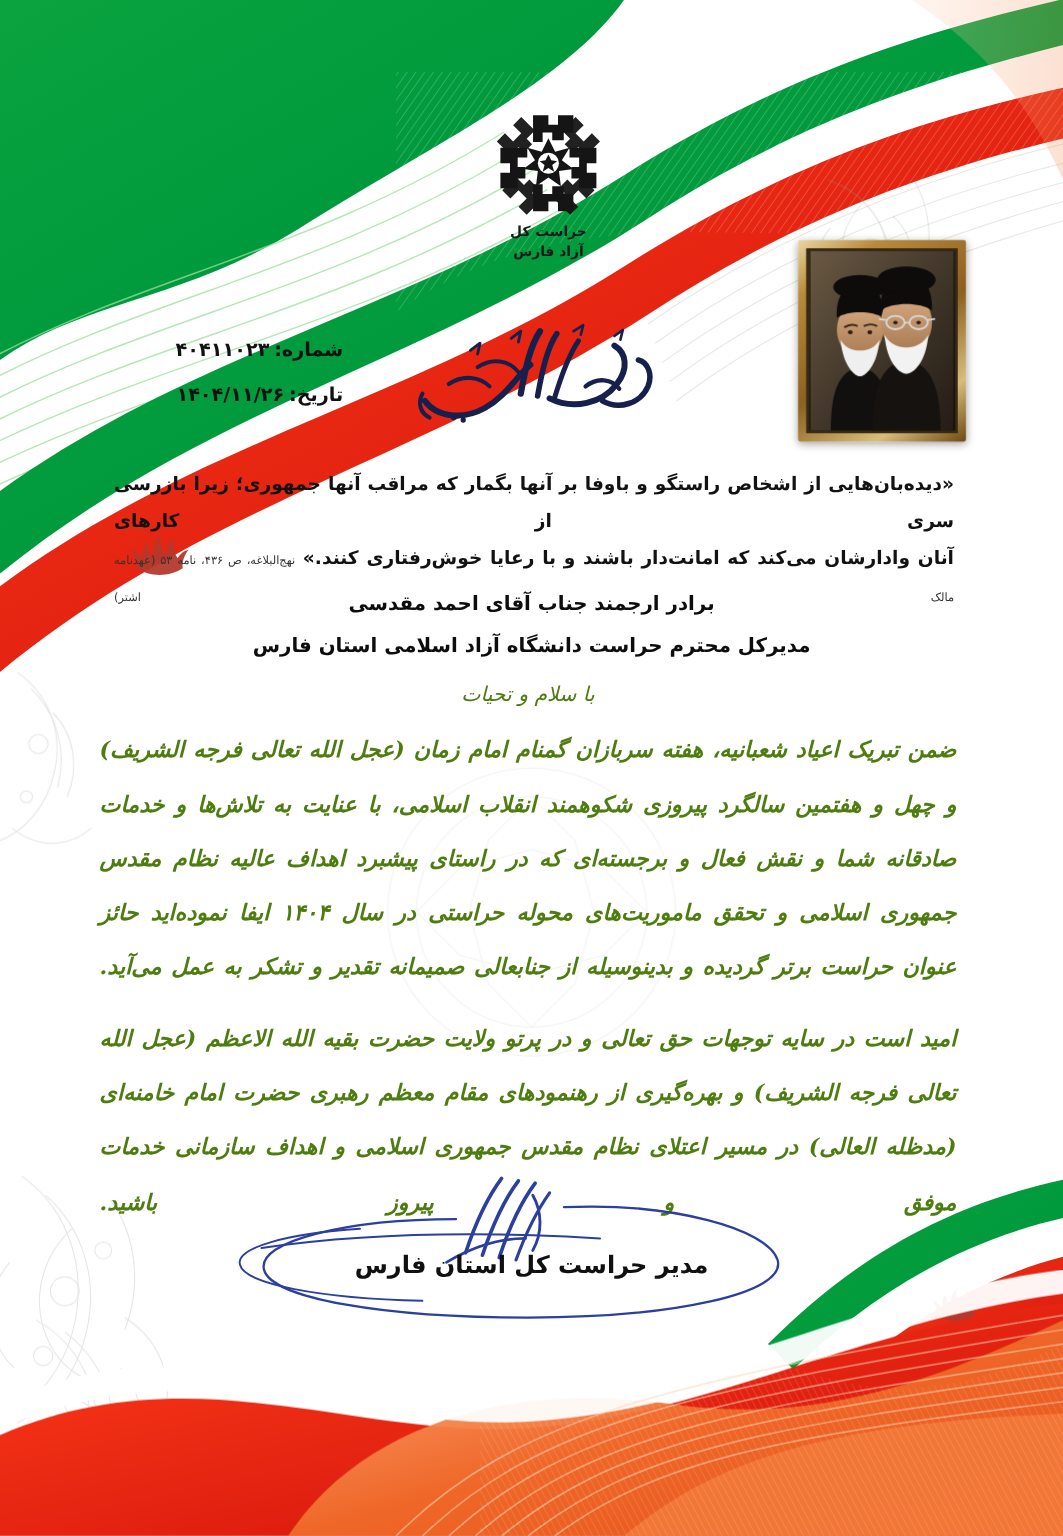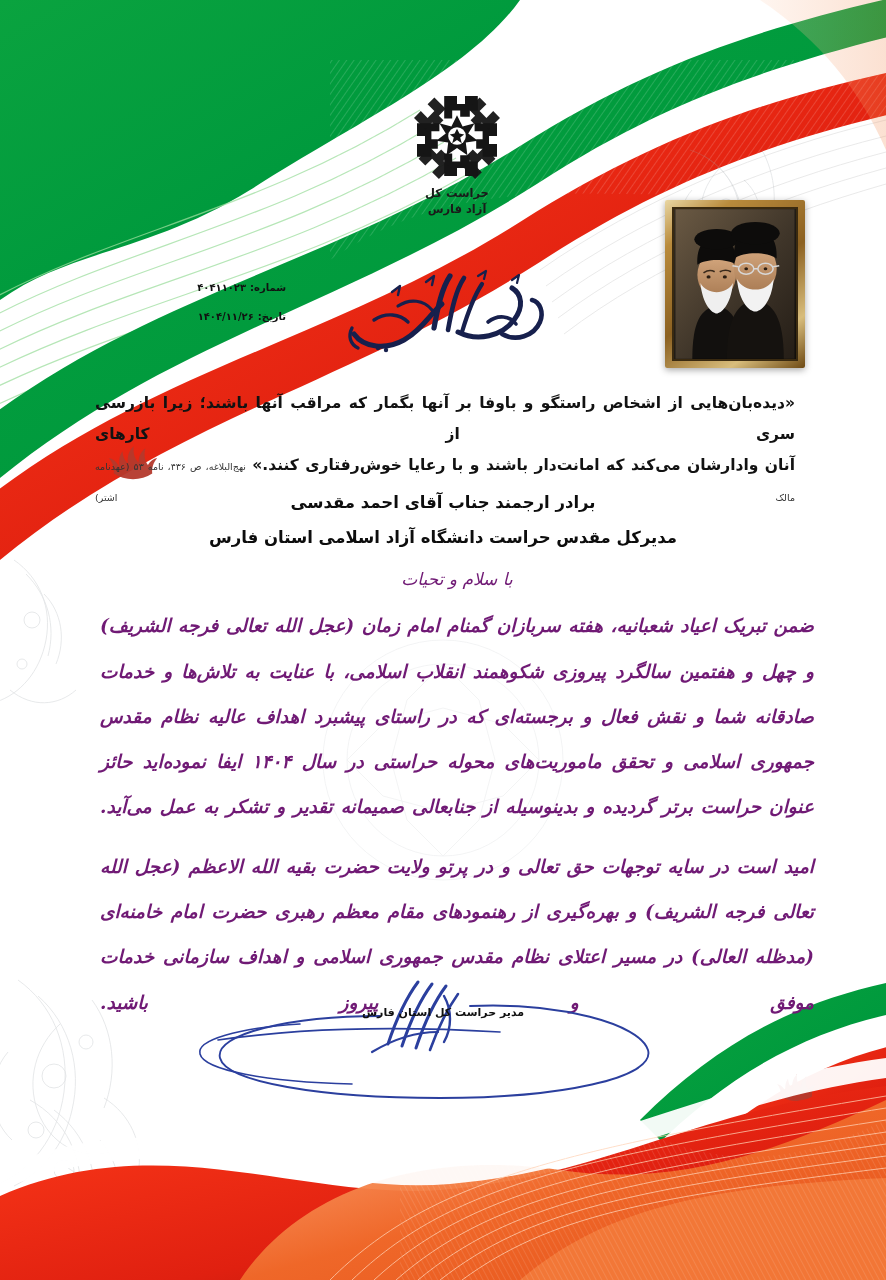--- a/index.html
+++ b/index.html
@@ -51,21 +51,21 @@
   
   .meta {
     position: absolute;
     top: 282px;
     left: 96px;
     width: 190px;
     text-align: left;
     direction: rtl;
   }
   .meta-row {
-    font-size: 10px;
+    font-size: 16px;
     font-weight: bold;
     color: #111;
     margin-bottom: 18px;
     white-space: nowrap;
     text-align: right;
   }
   .meta-row .lbl { margin-left: 4px; }
 
   
   .bismillah {
@@ -136,24 +136,24 @@
     font-size: 16.5px;
     font-weight: bold;
     line-height: 2.1;
     letter-spacing: .1px;
   }
 
   
   .body-wrap {
     position: absolute;
     top: 566px;
-    left: 100px;
+    left: 83px;
     width: 714px;
     direction: rtl;
-    color: #701a75;
+    color: #4d7c0f;
   }
   .salutation {
     font-family: "DejaVu Serif", "Liberation Serif", serif;
     font-size: 17px;
     text-align: center;
     font-style: italic;
     line-height: 1.6;
     margin-bottom: 10px;
   }
   .para {
@@ -178,22 +178,22 @@
   }
   .sign-svg {
     position: absolute;
     top: -14px;
     left: 0;
     width: 886px;
     height: 140px;
   }
   .sign-title {
     position: relative;
-    margin-top: 26px;
-    font-size: 11px;
+    margin-top: 62px;
+    font-size: 20px;
     font-weight: bold;
     color: #101010;
     direction: rtl;
     letter-spacing: .2px;
   }
 </style>
 </head>
 <body>
 
 <div class="page">
@@ -472,30 +472,30 @@
           </g>
           <ellipse cx="71" cy="60" rx="1.8" ry="1.5" fill="#2a1d12"></ellipse>
           <ellipse cx="90" cy="60" rx="1.8" ry="1.5" fill="#2a1d12"></ellipse>
         </g>
         <rect width="120" height="150" fill="none" stroke="#000" stroke-width="3" opacity="0.5"></rect>
       </svg>
     </div>
   </div>
 
   <div class="quote">
-    <div>«دیده‌بان‌هایی از اشخاص راستگو و باوفا بر آنها بگمار که مراقب آنها باشند؛ زیرا بازرسی سری از کارهای</div>
+    <div>«دیده‌بان‌هایی از اشخاص راستگو و باوفا بر آنها بگمار که مراقب آنها جمهوری؛ زیرا بازرسی سری از کارهای</div>
     <div>
       <span>آنان وادارشان می‌کند که امانت‌دار باشند و با رعایا خوش‌رفتاری کنند.»</span>
       <span class="cite">نهج‌البلاغه، ص ۴۳۶، نامه ۵۳ (عهدنامه مالک اشتر)</span>
     </div>
   </div>
 
   <div class="addressee">
     <div class="a-line">برادر ارجمند جناب آقای احمد مقدسی</div>
-    <div class="a-line">مدیرکل مقدس حراست دانشگاه آزاد اسلامی استان فارس</div>
+    <div class="a-line">مدیرکل محترم حراست دانشگاه آزاد اسلامی استان فارس</div>
   </div>
 
   <div class="body-wrap">
     <div class="salutation">با سلام و تحیات</div>
     <p class="para">ضمن تبریک اعیاد شعبانیه، هفته سربازان گمنام امام زمان (عجل الله تعالی فرجه الشریف) و چهل و هفتمین سالگرد پیروزی شکوهمند انقلاب اسلامی، با عنایت به تلاش‌ها و خدمات صادقانه شما و نقش فعال و برجسته‌ای که در راستای پیشبرد اهداف عالیه نظام مقدس جمهوری اسلامی و تحقق ماموریت‌های محوله حراستی در سال ۱۴۰۴ ایفا نموده‌اید حائز عنوان حراست برتر گردیده و بدینوسیله از جنابعالی صمیمانه تقدیر و تشکر به عمل می‌آید.</p>
     <p class="para">امید است در سایه توجهات حق تعالی و در پرتو ولایت حضرت بقیه الله الاعظم (عجل الله تعالی فرجه الشریف) و بهره‌گیری از رهنمودهای مقام معظم رهبری حضرت امام خامنه‌ای (مدظله العالی) در مسیر اعتلای نظام مقدس جمهوری اسلامی و اهداف سازمانی خدمات موفق و پیروز باشید.</p>
   </div>
 
   <div class="sign-block">
     <svg class="sign-svg" viewBox="0 0 886 140" xmlns="http://www.w3.org/2000/svg">

